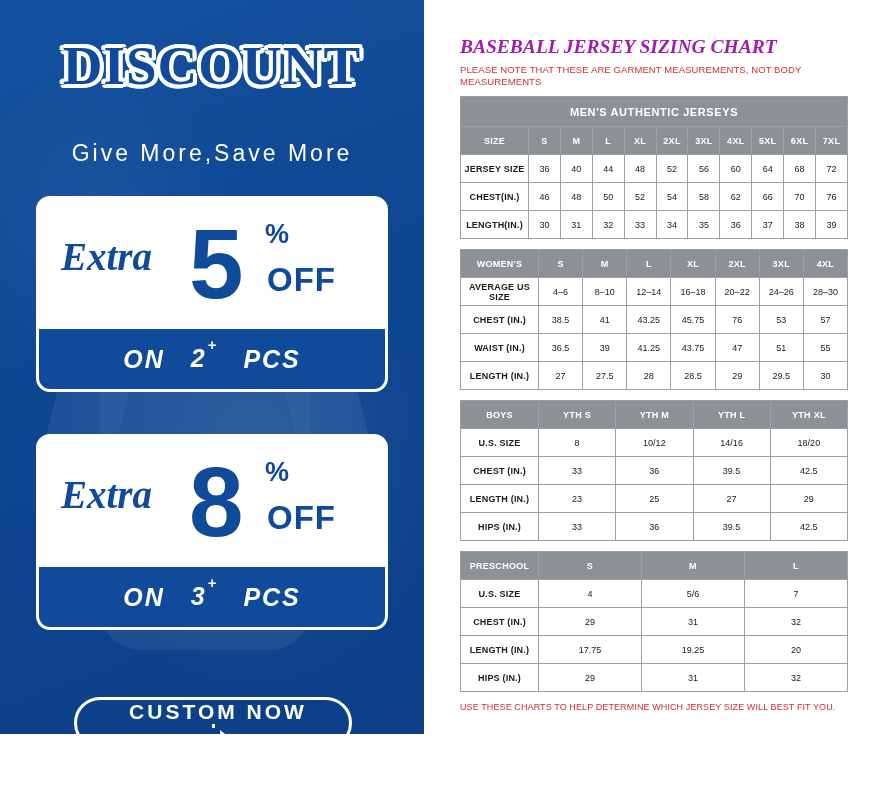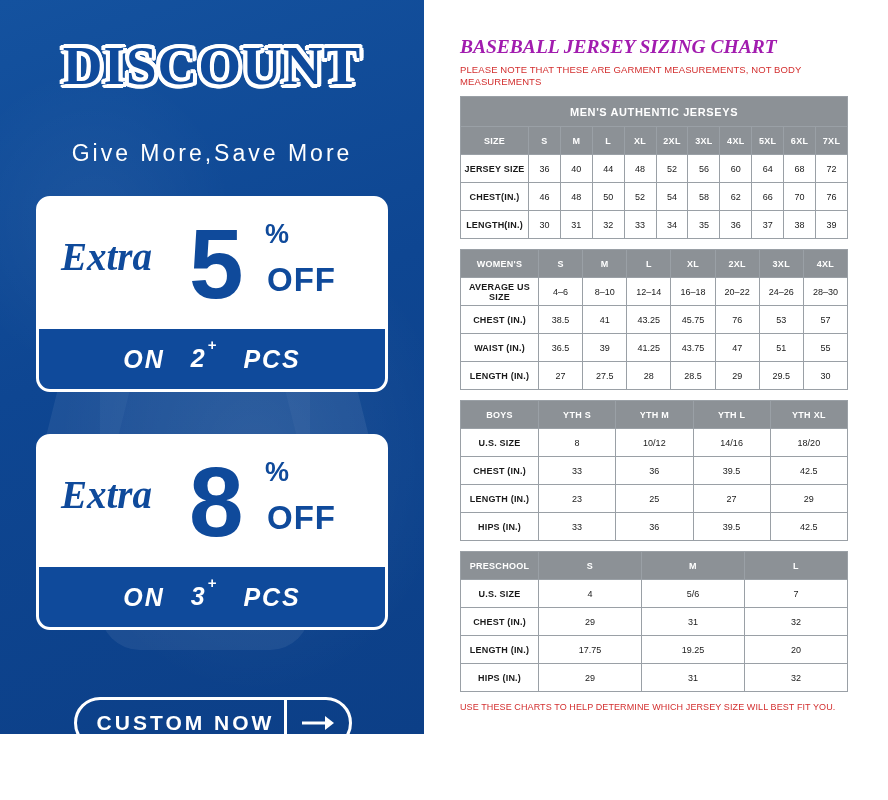--- a/index.html
+++ b/index.html
@@ -174,20 +174,21 @@
     left: 74px;
     top: 697px;
     width: 278px;
     height: 52px;
     border: 3px solid #ffffff;
     border-radius: 26px;
     box-sizing: border-box;
     display: flex;
     align-items: center;
     background: transparent;
+    flex-direction: column;
   }
   .custom-btn .label {
     flex: 1;
     text-align: center;
     color: #ffffff;
     font-family: "Liberation Sans", sans-serif;
     font-weight: bold;
     font-size: 21px;
     letter-spacing: 3px;
     padding-left: 10px;

